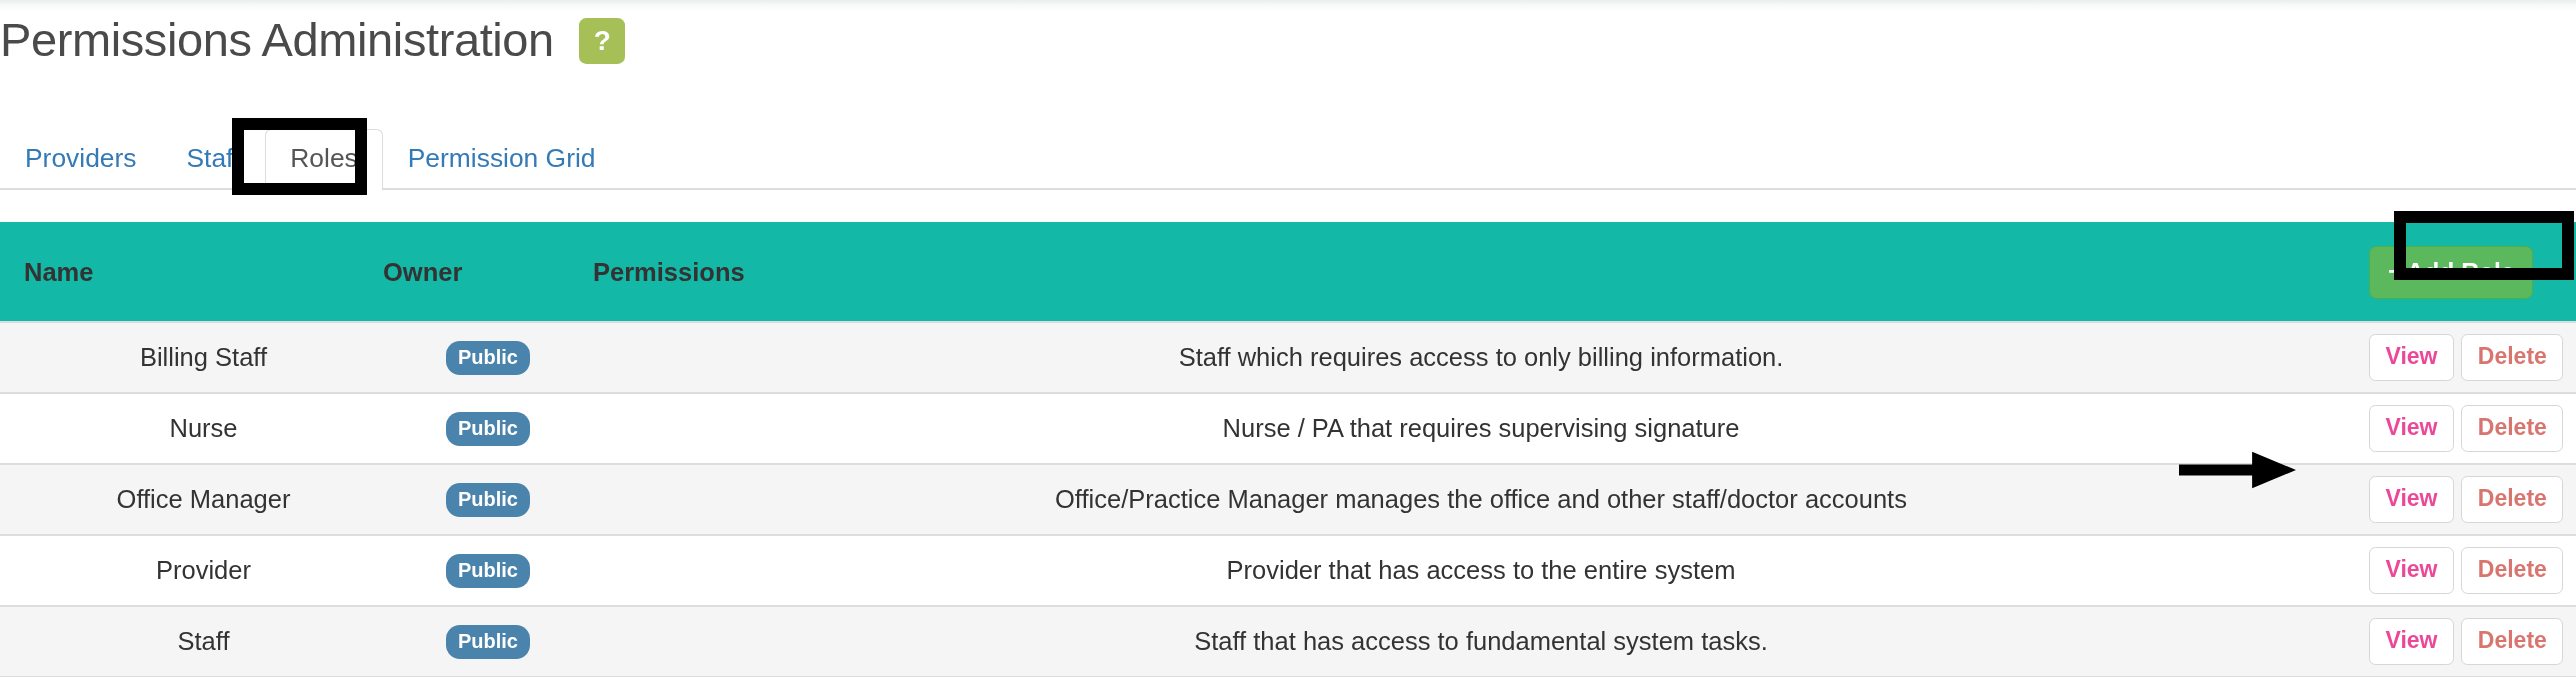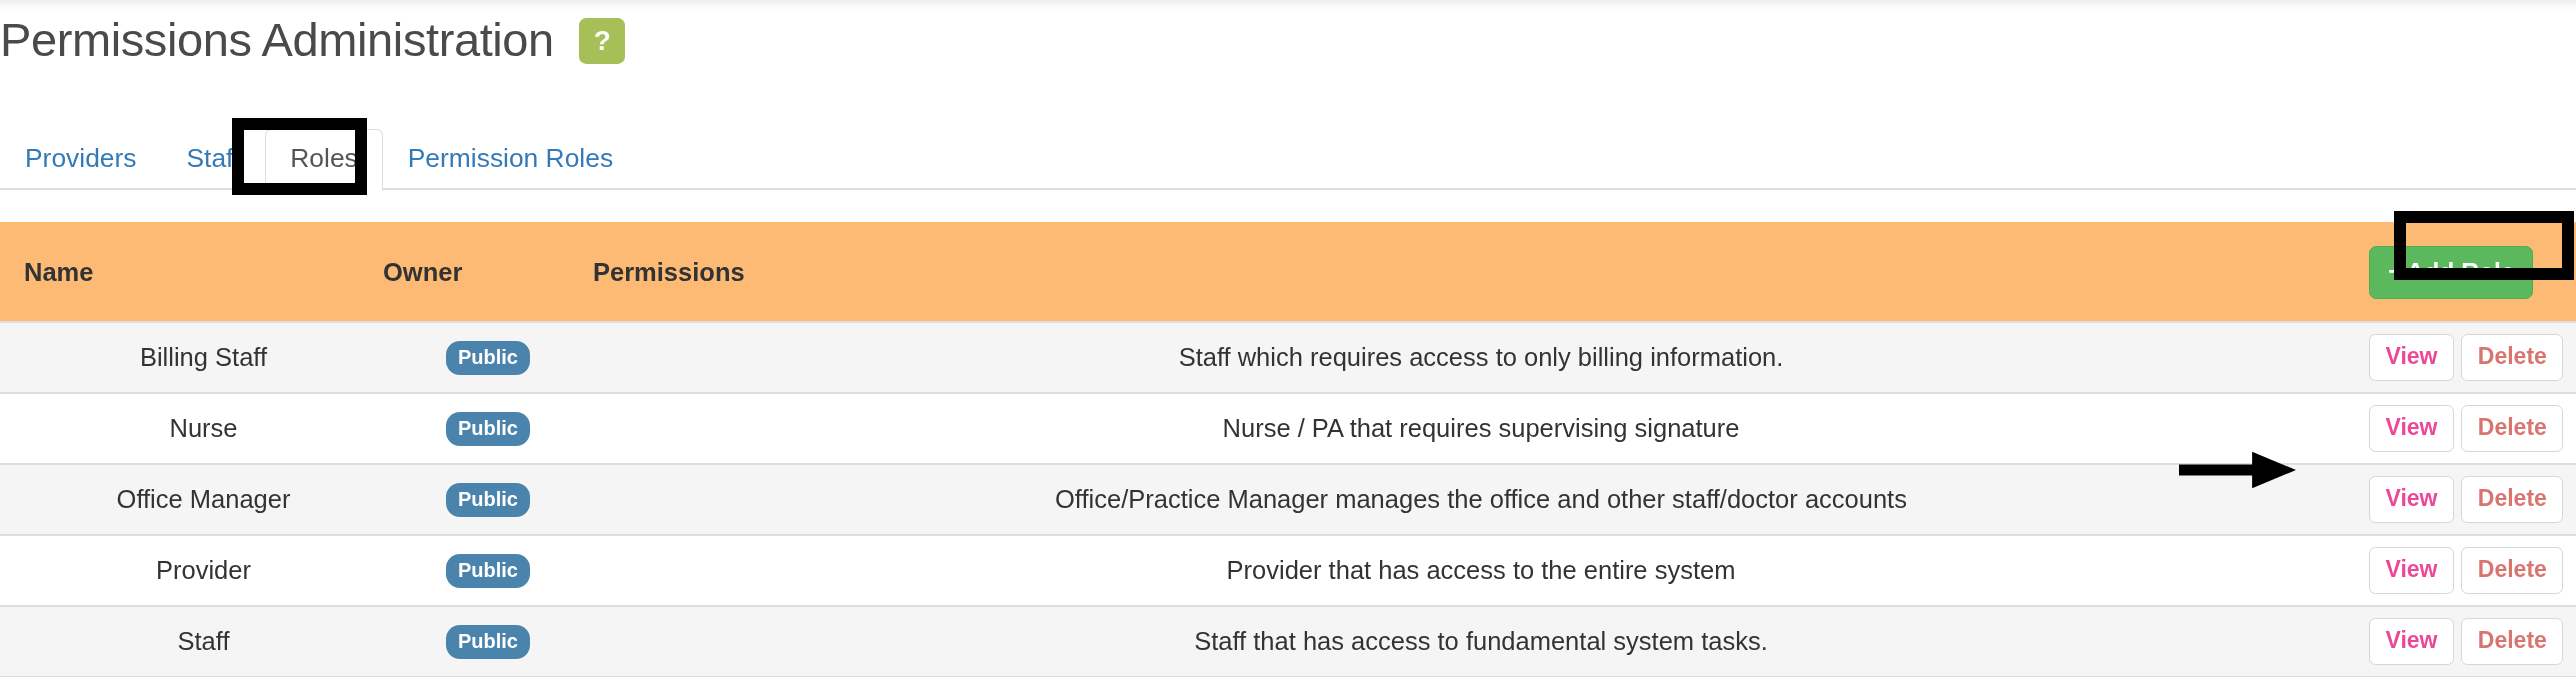--- a/index.html
+++ b/index.html
@@ -107,21 +107,21 @@
   
   #roles-table {
     position: absolute;
     left: 0px;
     top: 222px;
     width: 2576px;
     border-collapse: collapse;
     table-layout: fixed;
   }
   #roles-table thead th {
-    background: #fdba74;
+    background: #14b8a6;
     font-size: 25.5px;
     font-weight: 700;
     color: #333333;
     text-align: left;
     padding: 24px 0 22px 0;
     vertical-align: middle;
     height: 71px;
     border-bottom: 2.7px solid #dddddd;
   }
   .col-name   { width: 383px;  padding-left: 24px !important; }
@@ -224,21 +224,21 @@
 
   <div id="page-header">
     <div id="page-title">Permissions Administration</div>
     <div id="help-badge">?</div>
   </div>
 
   <div id="tabbar">
     <div class="tab">Providers</div>
     <div class="tab">Staff</div>
     <div class="tab active">Roles</div>
-    <div class="tab">Permission Roles</div>
+    <div class="tab">Permission Grid</div>
   </div>
 
   <div id="anno-tab-box"></div>
 
   <table id="roles-table">
     <thead>
       <tr>
         <th class="col-name">Name</th>
         <th class="col-owner">Owner</th>
         <th class="col-desc">Permissions</th>

